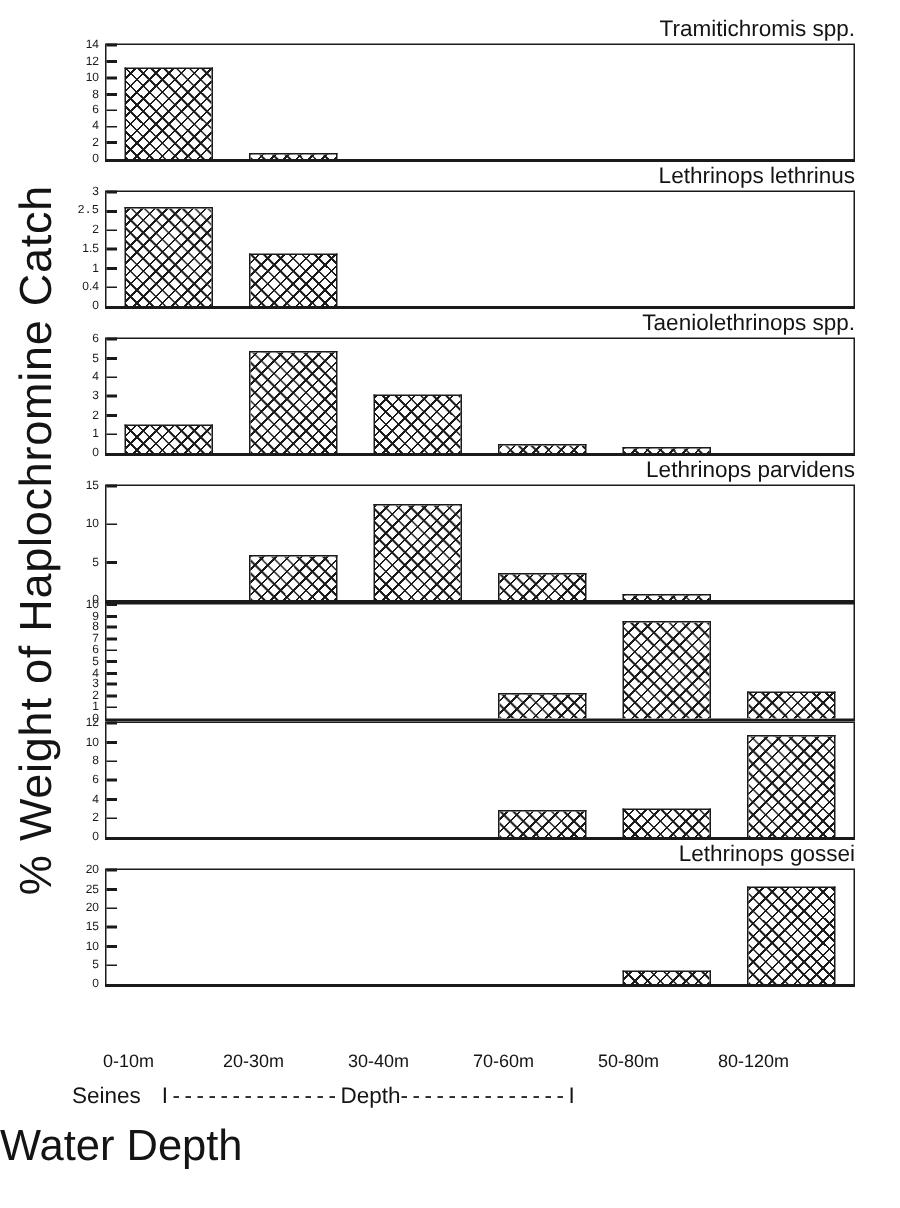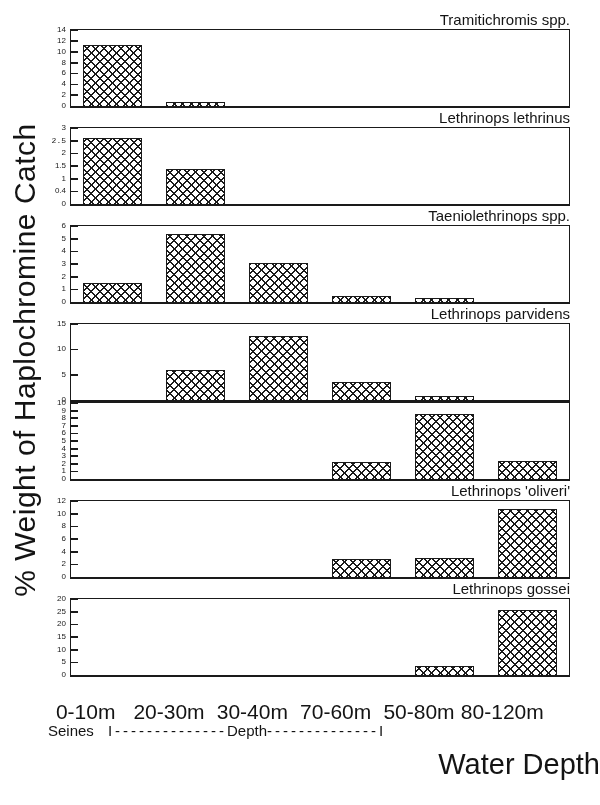--- a/index.html
+++ b/index.html
@@ -80,39 +80,39 @@
   .xlabels{
     position:absolute;
     top:700px;left:70px;
     width:500px;
     display:flex;
     transform:translateX(-26px);
   }
   .xlabels span{
     flex:1;
     text-align:center;
-    font-size:21px;
+    font-size:12px;
     white-space:nowrap;
     color:#141414;
   }
   .gear-row{
     position:absolute;
     top:722px;left:48px;
     width:540px;
     font-size:15px;
     white-space:nowrap;
     color:#141414;
   }
   .gear-row .seines{margin-right:14px;}
   .gear-row .dashes{letter-spacing:3px;}
   .xaxis-title{
     position:absolute;
     top:748px;left:0;
     width:600px;
-    text-align:right;
+    text-align:left;
     font-size:29px;
     color:#141414;
   }
 </style>
 </head>
 <body>
 
 <div class="figure">
 
   <div class="ylabel">% Weight of Haplochromine Catch</div>
@@ -277,21 +277,20 @@
             <div class="bar-slot">
               <div class="bar" style="height: 86%;"></div>
             </div>
             <div class="bar-slot">
               <div class="bar" style="height: 24%;"></div>
             </div>
           </div>
         </div>
       </div>
       <div class="chart-panel">
-        <div class="panel-title">Lethrinops 'oliveri'</div>
         <div class="plot">
           <div class="tick-label" style="bottom: 0%;">0</div>
           <div class="tick-mark" style="bottom: calc(16.6667% - 1px);"></div>
           <div class="tick-label" style="bottom: 16.6667%;">2</div>
           <div class="tick-mark" style="bottom: calc(33.3333% - 1px);"></div>
           <div class="tick-label" style="bottom: 33.3333%;">4</div>
           <div class="tick-mark" style="bottom: calc(50% - 1px);"></div>
           <div class="tick-label" style="bottom: 50%;">6</div>
           <div class="tick-mark" style="bottom: calc(66.6667% - 1px);"></div>
           <div class="tick-label" style="bottom: 66.6667%;">8</div>

